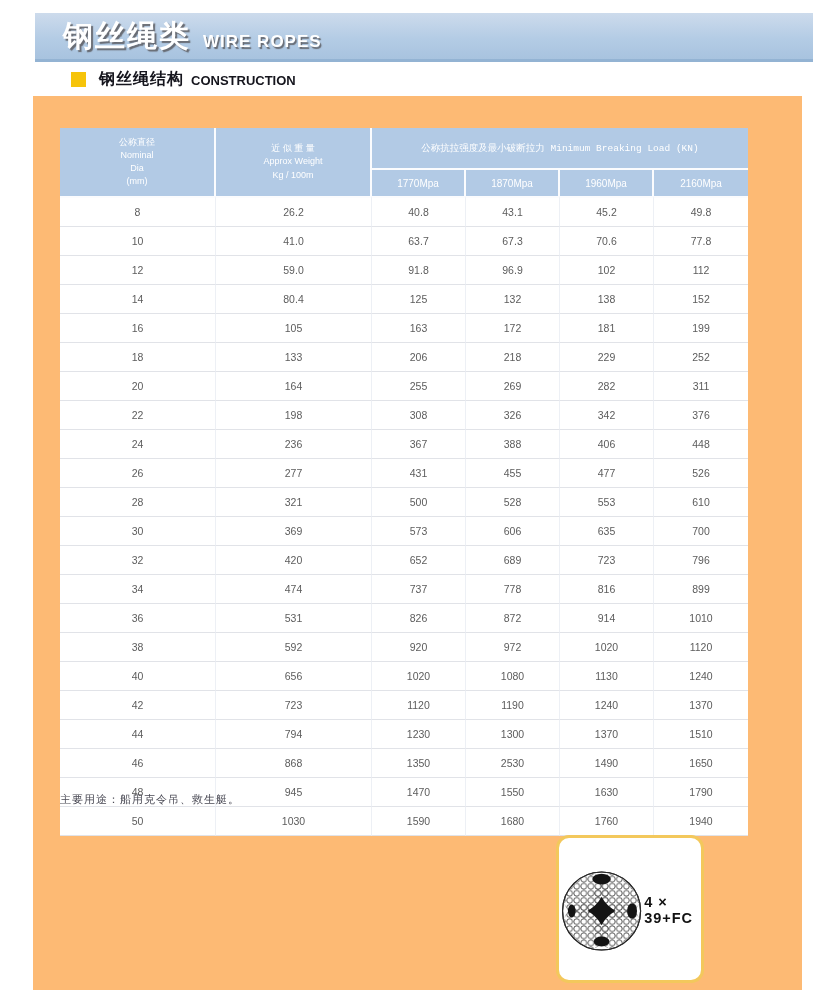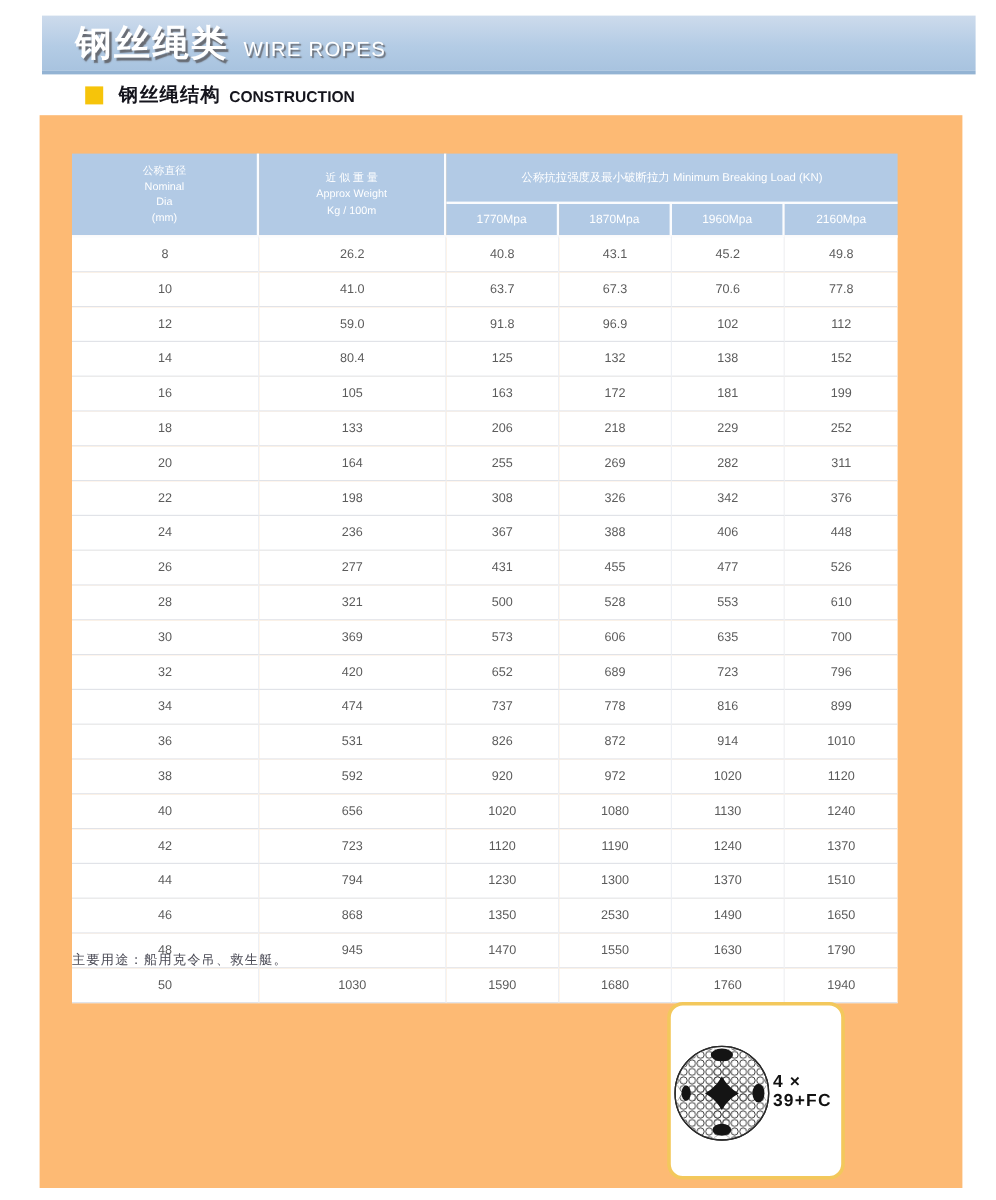--- a/index.html
+++ b/index.html
@@ -13,21 +13,21 @@
     position:absolute;left:35px;top:13px;width:778px;height:46px;
     background:linear-gradient(#cddbec 0%,#b4cce5 55%,#a8c3df 100%);
     border-bottom:3px solid #93b3d3;
     display:flex;align-items:center;
   }
   .band-zh{
     font-size:30px;font-weight:bold;color:#fff;margin-left:28px;letter-spacing:2px;
     text-shadow:2px 2px 1px rgba(90,90,95,.85);
   }
   .band-en{
-    font-size:17px;font-weight:normal;color:#fff;margin-left:12px;margin-top:12px;letter-spacing:1px;
+    font-size:17px;font-weight:bold;color:#fff;margin-left:12px;margin-top:12px;letter-spacing:1px;
     text-shadow:1.5px 1.5px 1px rgba(90,90,95,.85);
   }
   
   .section-head{position:absolute;left:35px;top:69px;display:flex;align-items:center;padding-left:36px;}
   .bullet{width:15px;height:15px;background:#f6c40a;margin-right:13px;}
   .sec-zh{font-size:16px;font-weight:bold;color:#15151d;letter-spacing:1px;}
   .sec-en{font-size:13px;font-weight:bold;color:#15151d;margin-left:7px;margin-top:2px;}
   
   .panel{
     position:absolute;left:33px;top:96px;width:769px;height:894px;
@@ -36,21 +36,21 @@
   
   .data-table{
     position:absolute;left:27px;top:32px;width:688px;
     border-collapse:separate;border-spacing:0;table-layout:fixed;
   }
   .data-table th{
     background:#b2cae5;color:#ffffff;font-weight:normal;padding:0;
     border-right:2px solid #fbfcfe;vertical-align:middle;text-align:center;
   }
   .data-table th:last-child{border-right:none;}
-  th.h-span{height:40px;font-size:9.5px;border-bottom:2px solid #fbfcfe;}
+  th.h-span{height:40px;font-size:9.5px;border-bottom:2px solid #fbfcfe;font-family:Liberation Mono, monospace;}
   th.h-rowspan{font-size:9px;line-height:1.45;}
   th.h-grade{height:26px;font-size:10px;}
   .data-table td{
     background:#ffffff;height:28px;padding:0;text-align:center;vertical-align:middle;
     color:#5c5c5c;font-size:10.5px;
     border-bottom:1px solid #e1e3e8;border-right:1px solid #edf0f5;
   }
   .data-table td:last-child{border-right:none;}
   .data-table tbody tr:first-child td{border-top:2px solid #fbfcfe;}
   

